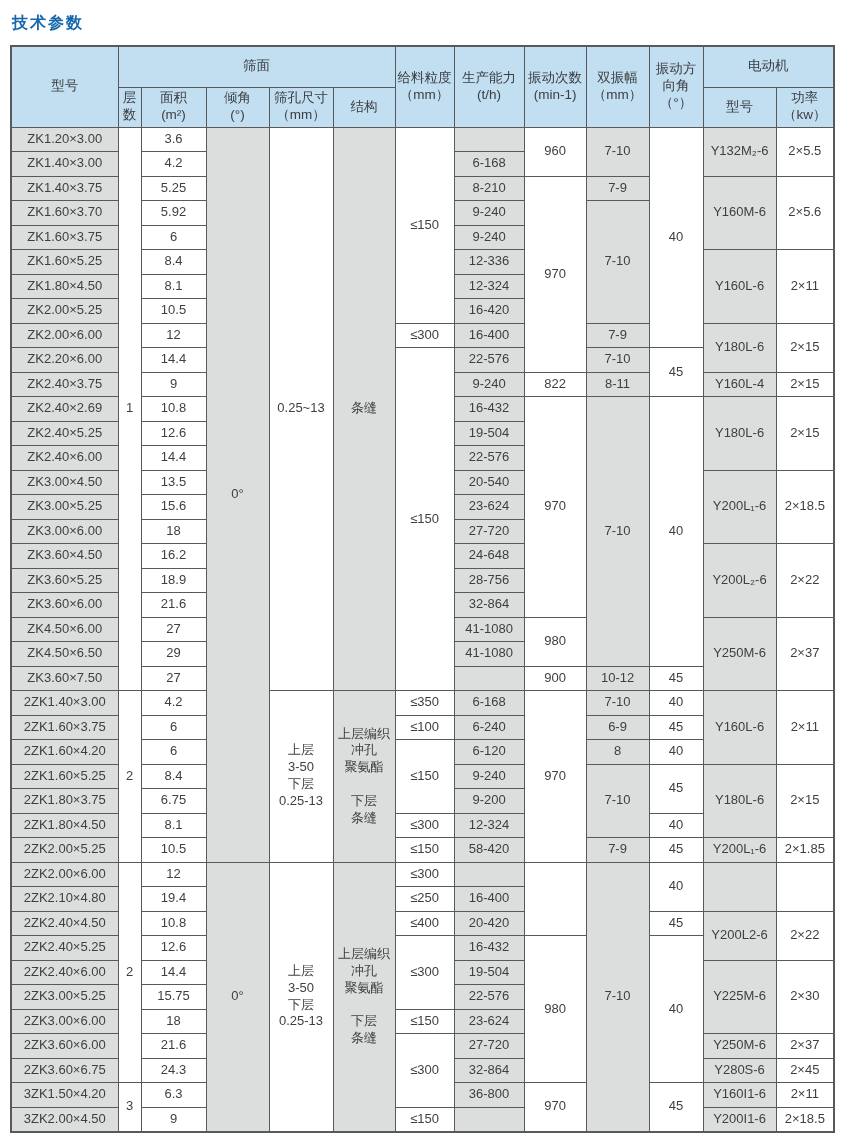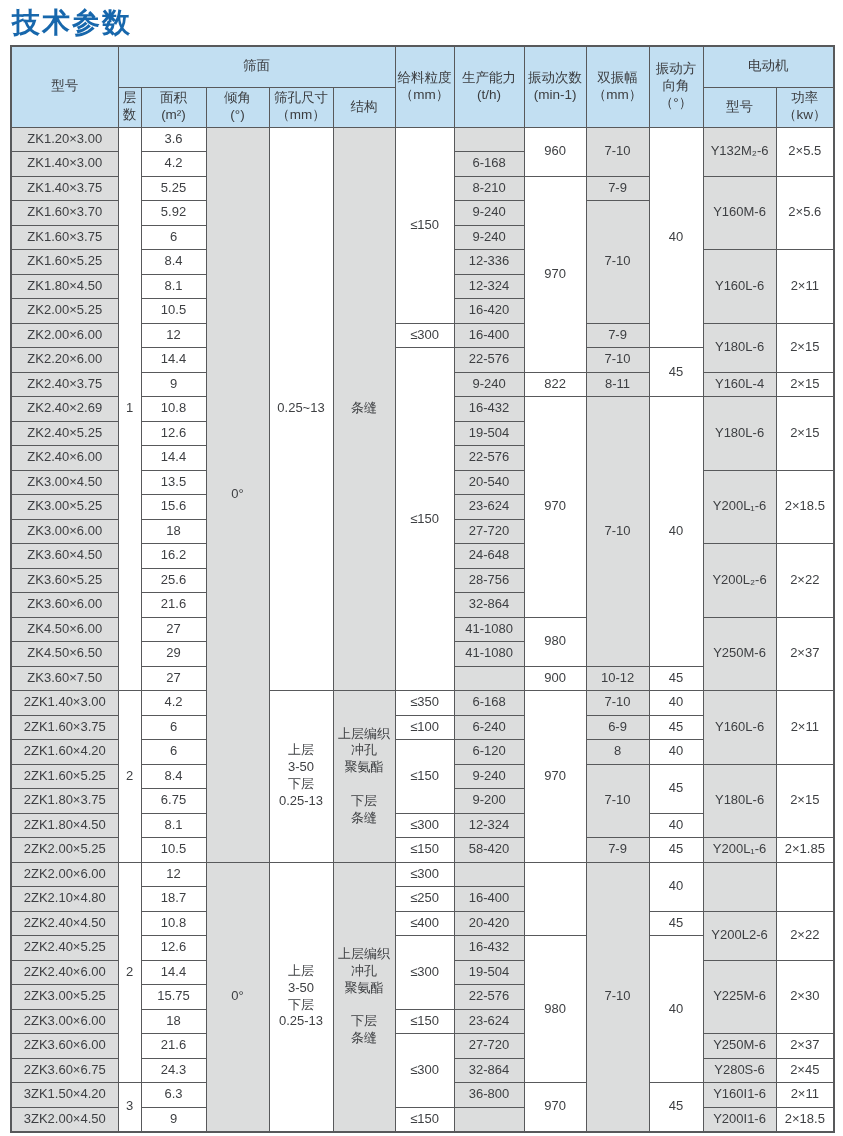--- a/index.html
+++ b/index.html
@@ -2,21 +2,21 @@
 <html><head>
 <meta charset="utf-8">
 <style>
   html,body{margin:0;padding:0;background:#ffffff;}
   body{
     width:843px;height:1136px;overflow:hidden;
     font-family:"Liberation Sans","DejaVu Sans",sans-serif;
     color:#3d3f42;
   }
   .page-title{
-    color:#1767ac;font-size:28px;font-weight:bold;
+    color:#1767ac;font-size:16px;font-weight:bold;
     margin:9px 0 8px 12px;letter-spacing:2px;line-height:28px;
   }
   table.spec{
     border-collapse:collapse;table-layout:fixed;
     width:823px;margin-left:10px;
     border:2px solid #58595b;
   }
   th,td{
     border:1px solid #58595b;
     text-align:center;vertical-align:middle;
@@ -210,21 +210,21 @@
       </tr>
       <tr>
         <td class="cg">ZK3.60×4.50</td>
         <td class="cw">16.2</td>
         <td class="cg">24-648</td>
         <td rowspan="3" class="cg">Y200L₂-6</td>
         <td rowspan="3" class="cw">2×22</td>
       </tr>
       <tr>
         <td class="cg">ZK3.60×5.25</td>
-        <td class="cw">25.6</td>
+        <td class="cw">18.9</td>
         <td class="cg">28-756</td>
       </tr>
       <tr>
         <td class="cg">ZK3.60×6.00</td>
         <td class="cw">21.6</td>
         <td class="cg">32-864</td>
       </tr>
       <tr>
         <td class="cg">ZK4.50×6.00</td>
         <td class="cw">27</td>
@@ -333,21 +333,21 @@
         <td class="cw">≤300</td>
         <td class="cg"></td>
         <td rowspan="3" class="cw"></td>
         <td rowspan="11" class="cg">7-10</td>
         <td rowspan="2" class="cw">40</td>
         <td rowspan="2" class="cg"></td>
         <td rowspan="2" class="cw"></td>
       </tr>
       <tr>
         <td class="cg">2ZK2.10×4.80</td>
-        <td class="cw">18.7</td>
+        <td class="cw">19.4</td>
         <td class="cw">≤250</td>
         <td class="cg">16-400</td>
       </tr>
       <tr>
         <td class="cg">2ZK2.40×4.50</td>
         <td class="cw">10.8</td>
         <td class="cw">≤400</td>
         <td class="cg">20-420</td>
         <td class="cw">45</td>
         <td rowspan="2" class="cg">Y200L2-6</td>

